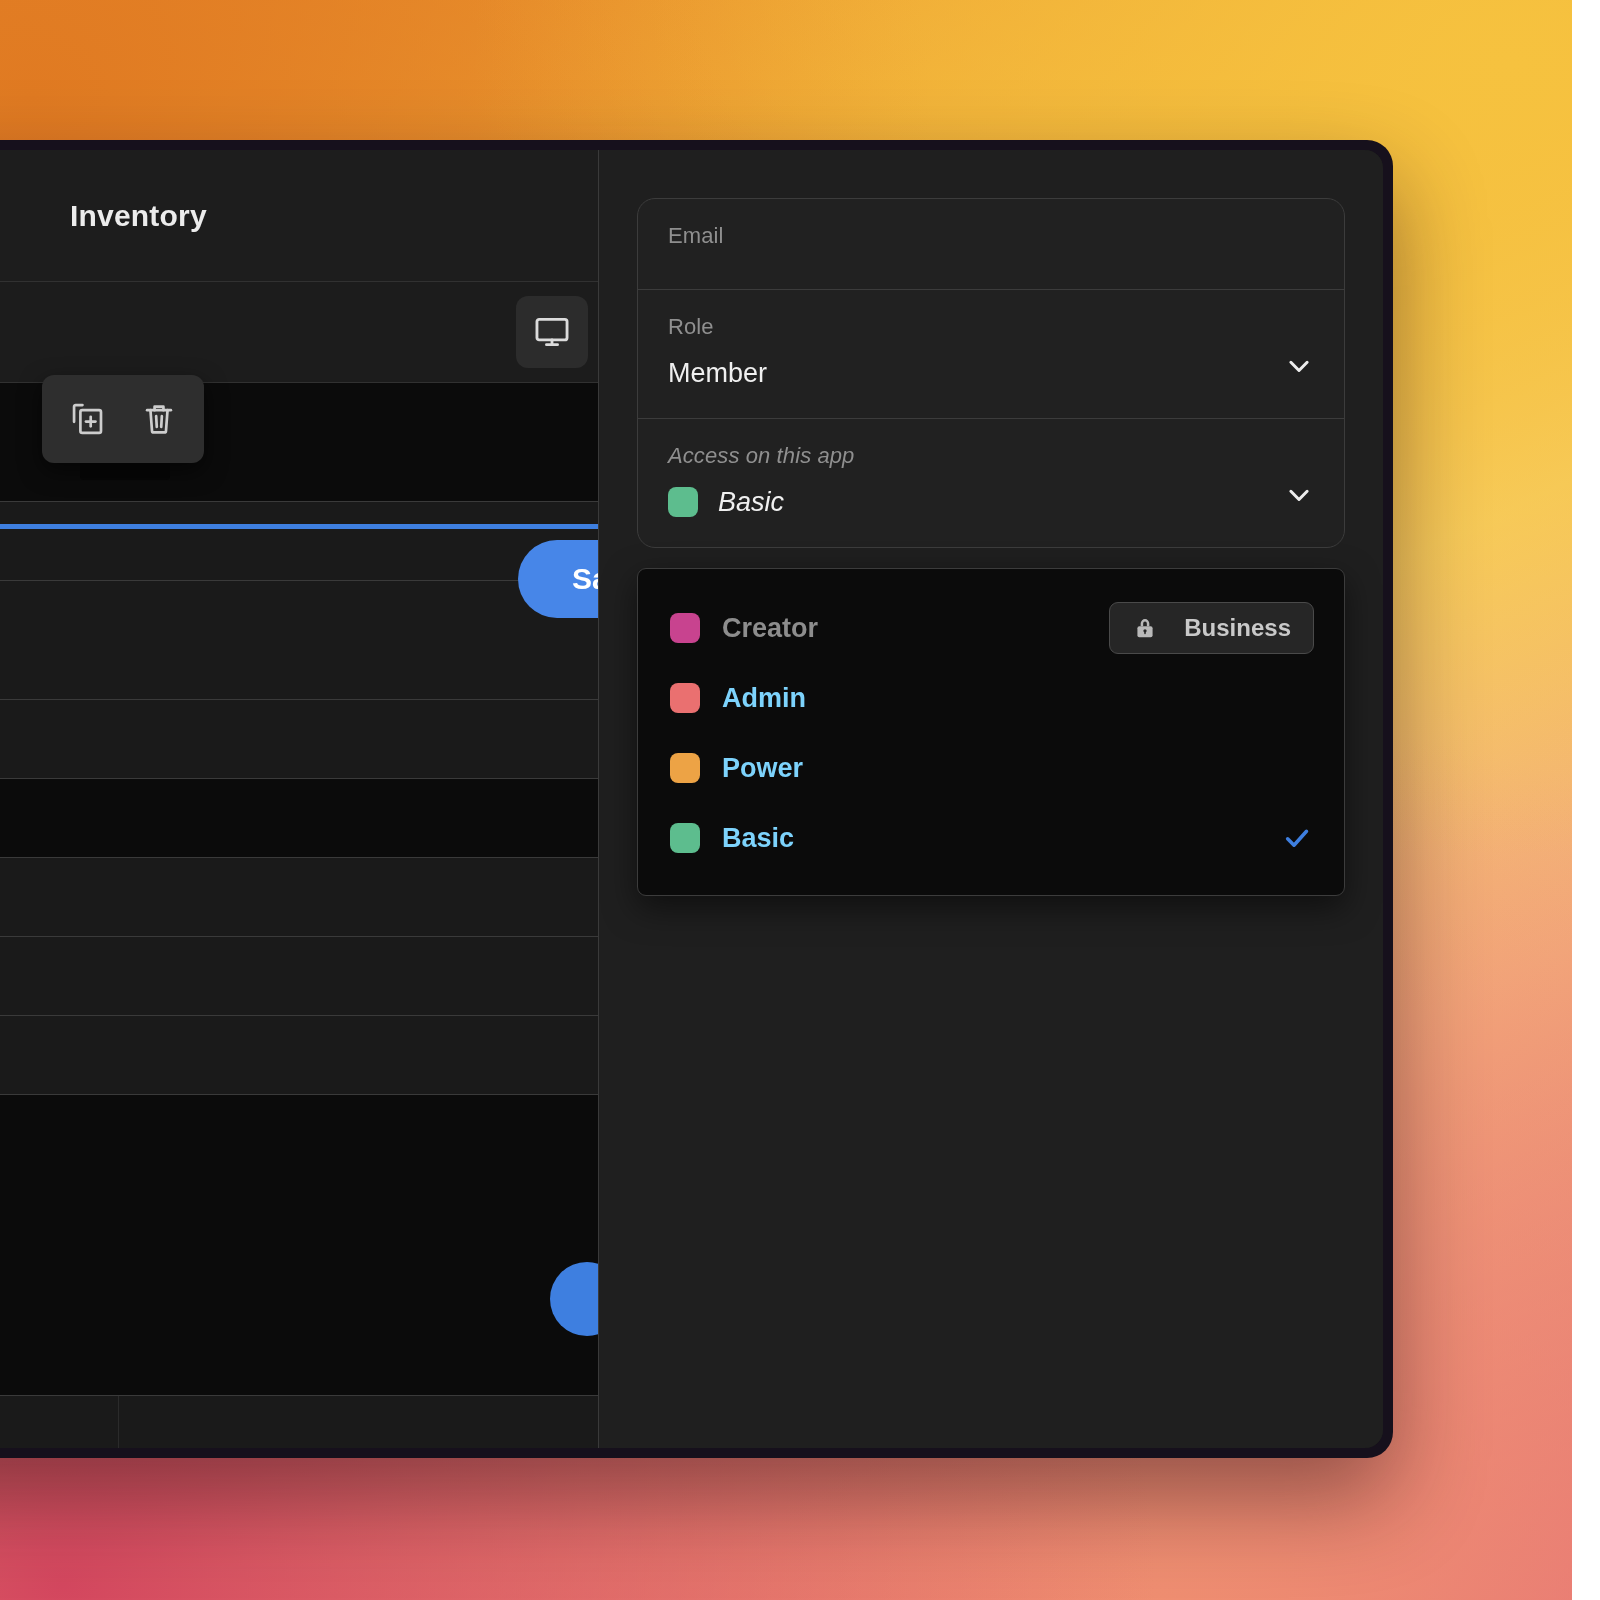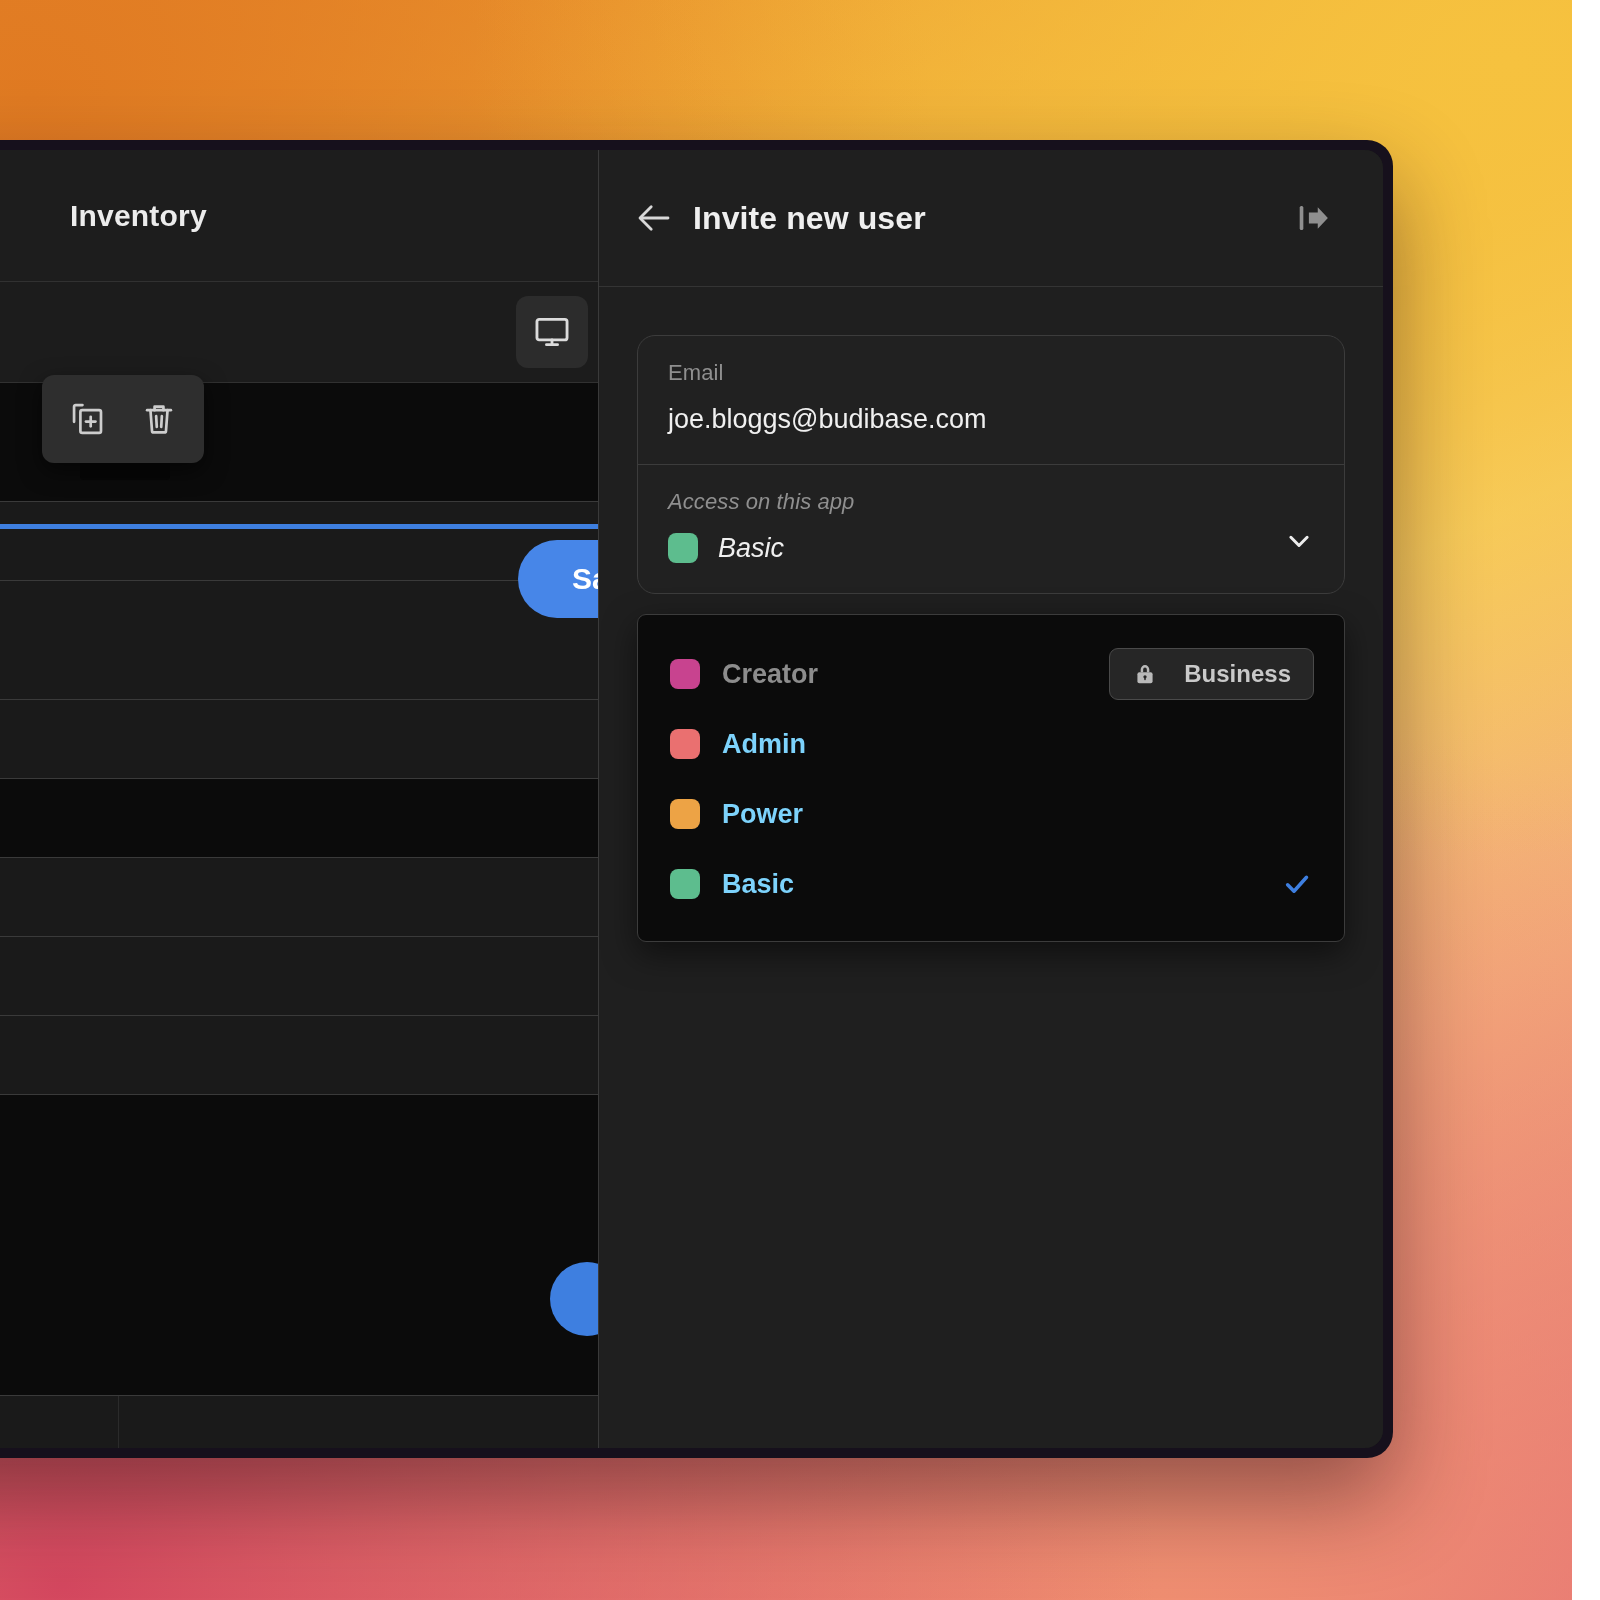--- a/index.html
+++ b/index.html
@@ -396,47 +396,40 @@
           </div>
         </div>
 
         <div id="blue-rule"></div>
         <div id="save-btn">Sa</div>
         <div id="fab"></div>
       </div>
 
       <div id="panel">
 
-        <div id="panel-header">
-          <div id="back-btn">
-            <svg width="42" height="42" viewBox="0 0 24 24" fill="none" stroke="#d8d8d8" stroke-width="1.6" stroke-linecap="round" stroke-linejoin="round">
-              <line x1="20" y1="12" x2="4.6" y2="12"></line>
-              <polyline points="10.4,5.6 4,12 10.4,18.4"></polyline>
-            </svg>
-          </div>
-          <div id="panel-title">Invite new user</div>
-          <div id="expand-btn">
-            <svg width="38" height="38" viewBox="0 0 24 24" fill="none">
-              <rect x="3.6" y="4.4" width="2.3" height="15.2" rx="1" fill="#8f8f8f"></rect>
-              <path d="M9.4 8.6h5.6V5.2L21.4 12l-6.4 6.8v-3.4H9.4z" fill="#8f8f8f"></path>
-            </svg>
-          </div>
-        </div>
 
         <div id="panel-body">
 
           <div id="field-card">
 
             <div class="field">
               <div class="field-label">Email</div>
+            </div>
+
+            <div class="field">
+              <div class="field-label">Role</div>
               <div class="field-value-row">
-                <div class="field-value">joe.bloggs@budibase.com</div>
+                <div class="field-value">Member</div>
+              </div>
+              <div class="chev">
+                <svg width="30" height="30" viewBox="0 0 24 24" fill="none" stroke="#ededed" stroke-width="2.4" stroke-linecap="round" stroke-linejoin="round">
+                  <polyline points="5.5,9 12,15.6 18.5,9"></polyline>
+                </svg>
               </div>
             </div>
-
 
             <div class="field">
               <div class="field-label">Access on this app</div>
               <div class="field-value-row">
                 <span class="swatch" id="access-swatch" style="background: rgb(93, 189, 142);"></span>
                 <div class="field-value">Basic</div>
               </div>
               <div class="chev">
                 <svg width="30" height="30" viewBox="0 0 24 24" fill="none" stroke="#ededed" stroke-width="2.4" stroke-linecap="round" stroke-linejoin="round">
                   <polyline points="5.5,9 12,15.6 18.5,9"></polyline>

